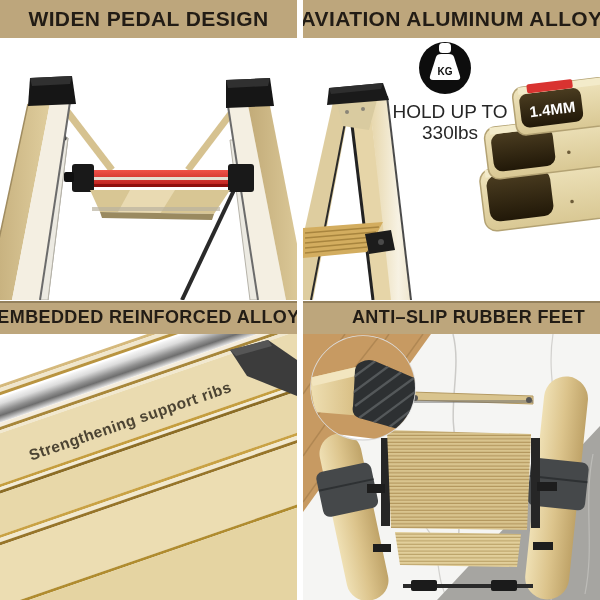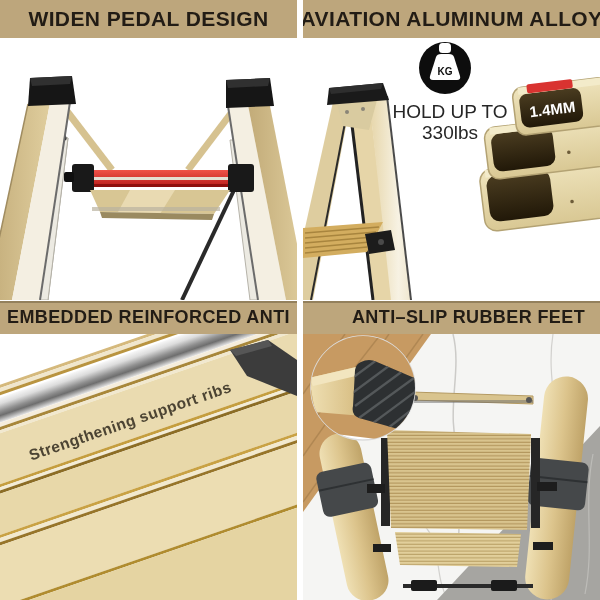--- a/index.html
+++ b/index.html
@@ -167,21 +167,21 @@
             <rect x="217" y="46" width="180" height="7" fill="#f3ebca"></rect>
             <rect x="226" y="44" width="46" height="9" rx="2" fill="#d93330"></rect>
             <text x="249" y="77" text-anchor="middle" font-size="15" font-weight="700" fill="#ffffff">1.4MM</text>
           </g>
         </g>
       </svg>
     </div>
   </section>
 
   <section class="quad q-bl">
-    <header class="bar">EMBEDDED REINFORCED ANTI</header>
+    <header class="bar">EMBEDDED REINFORCED ALLOY</header>
     <div class="photo">
       <svg width="297" height="266" viewBox="0 0 297 266">
         <defs>
           <linearGradient id="chromeRod" x1="0" y1="0" x2="0" y2="1">
             <stop offset="0" stop-color="#f8f8f8"></stop>
               <stop offset=".25" stop-color="#dcdcdc"></stop>
             <stop offset=".55" stop-color="#8f8f8f"></stop>
               <stop offset=".72" stop-color="#6e6e6e"></stop>
             <stop offset="1" stop-color="#e9e9e9"></stop>
           </linearGradient>

